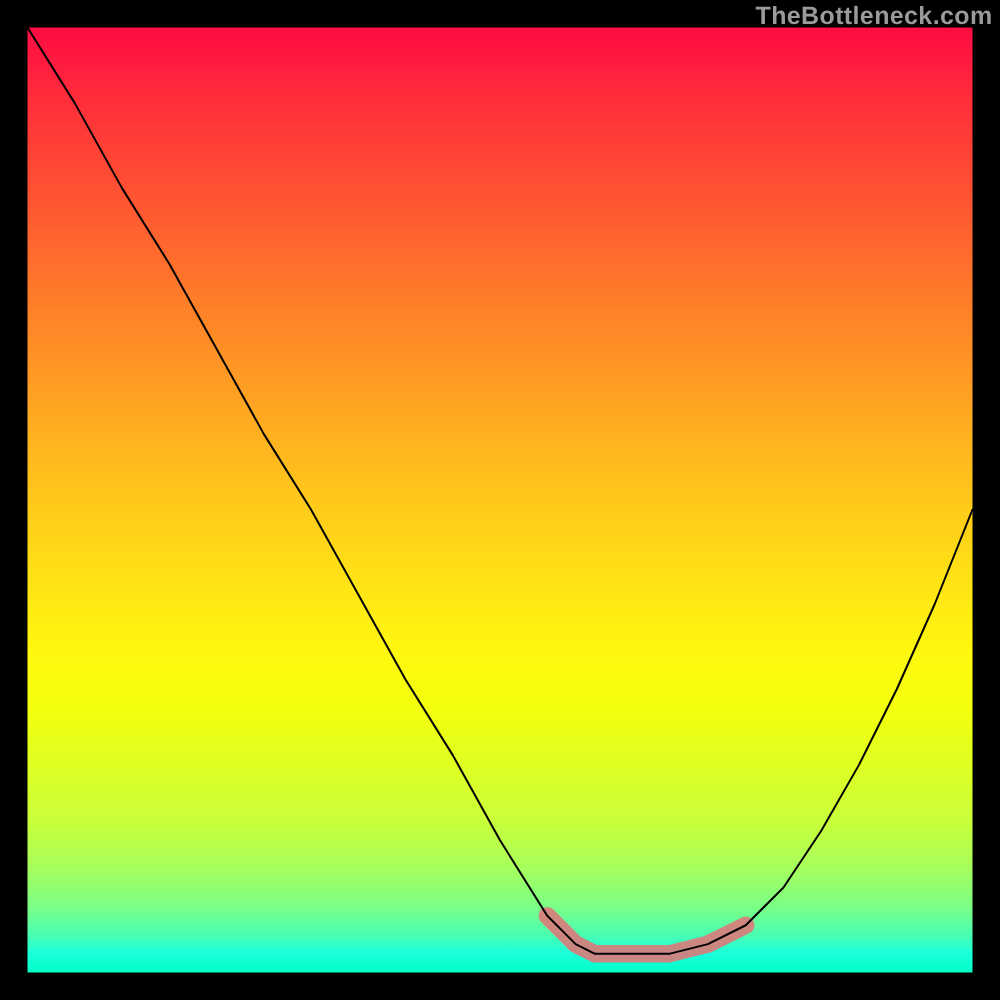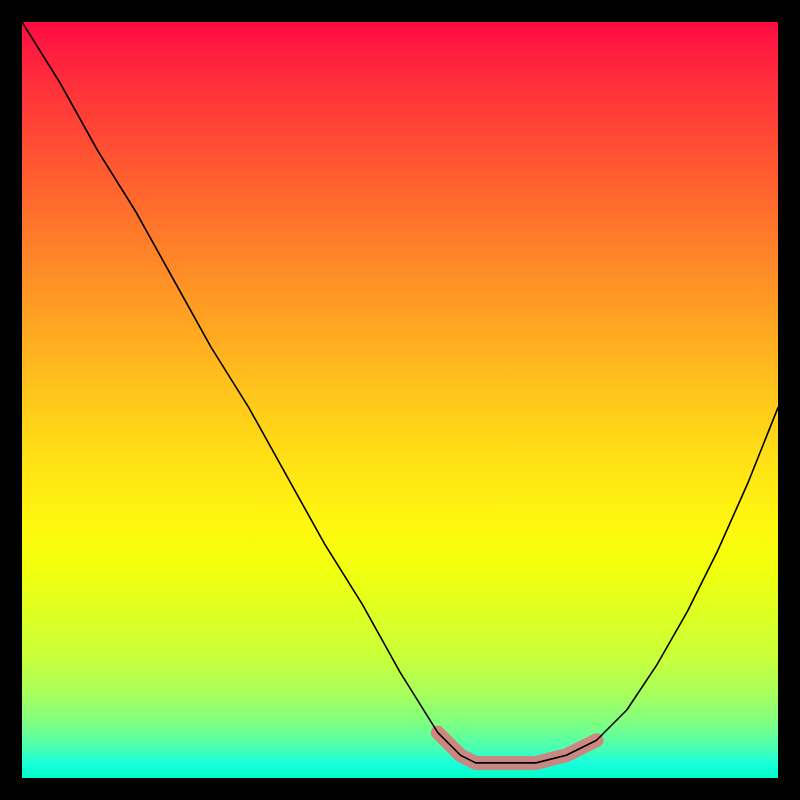--- a/index.html
+++ b/index.html
@@ -81,13 +81,14 @@
 
 <div class="stage">
 
   <div class="plot-area"></div>
 
   <svg class="overlay" viewBox="0 0 756 756">
     <path id="hilite-path" class="hilite" d="M415.8 710.6 L438.5 733.3 L453.6 740.9 L468.7 740.9 L491.4 740.9 L514.1 740.9 L544.3 733.3 L574.6 718.2"></path>
     <path id="curve-path" class="curve" d="M0.0 0.0 L37.8 60.5 L75.6 128.5 L113.4 189.0 L151.2 257.0 L189.0 325.1 L226.8 385.6 L264.6 453.6 L302.4 521.6 L340.2 582.1 L378.0 650.2 L415.8 710.6 L438.5 733.3 L453.6 740.9 L468.7 740.9 L491.4 740.9 L514.1 740.9 L544.3 733.3 L574.6 718.2 L604.8 688.0 L635.0 642.6 L665.3 589.7 L695.5 529.2 L725.8 461.2 L756.0 385.6"></path>
   </svg>
 
+  <div class="watermark">TheBottleneck.com</div>
 </div>
 
 </body></html>

